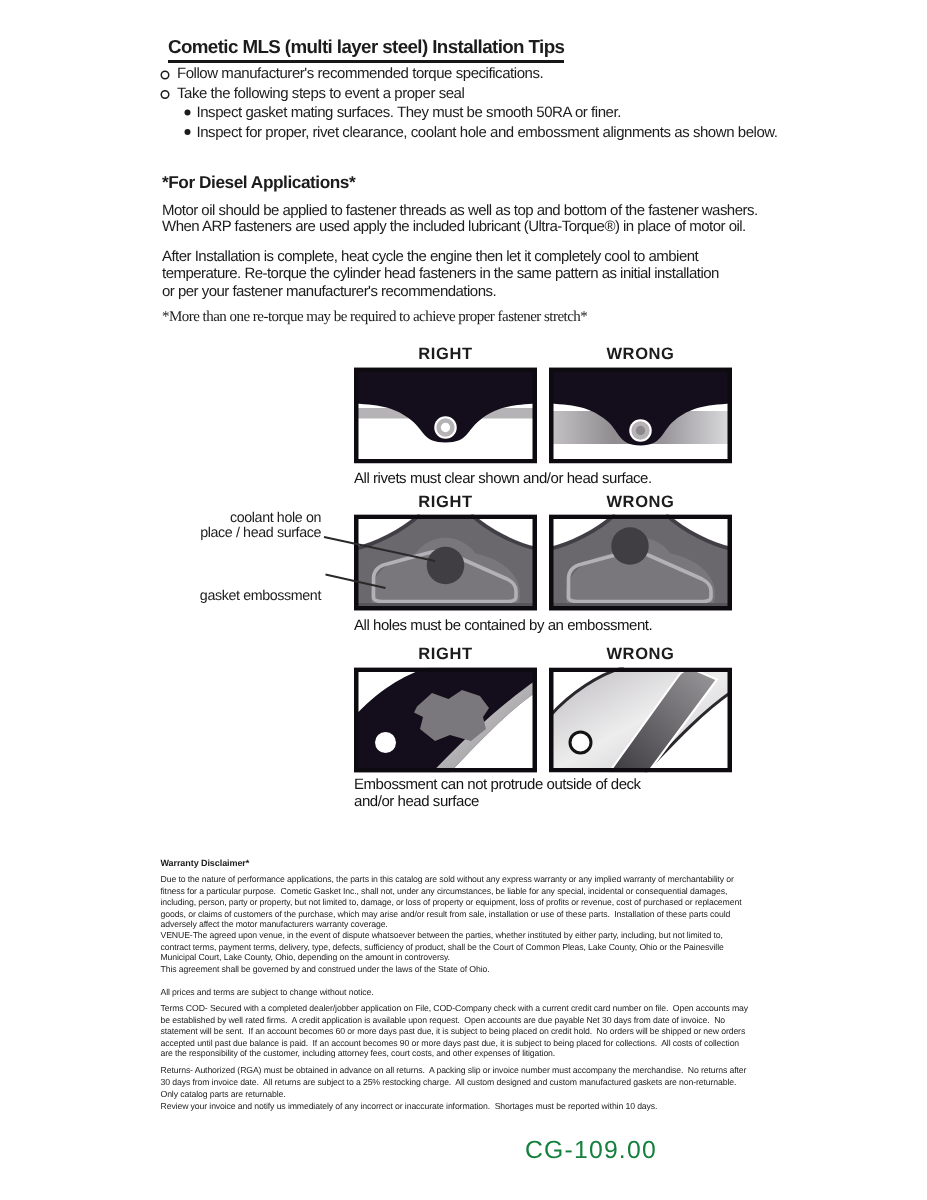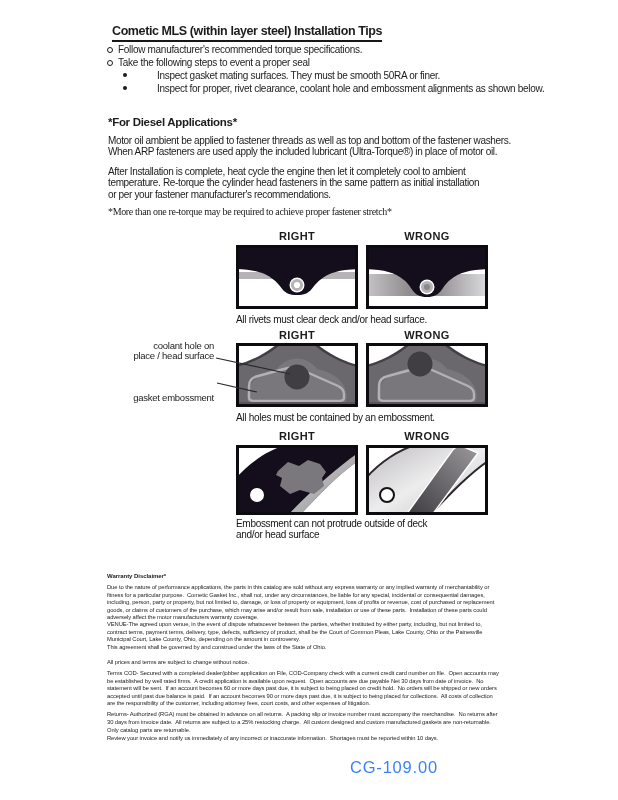--- a/index.html
+++ b/index.html
@@ -12,43 +12,43 @@
   .pre{white-space:pre;}
   
   .title{
     left:112px;top:24px;font-size:12.5px;font-weight:bold;letter-spacing:-0.4px;
     border-bottom:2px solid #171717;padding-bottom:2px;display:inline-block;
   }
   
   .bullets{left:107px;top:43px;font-size:10px;letter-spacing:-0.3px;}
   .brow{display:flex;align-items:flex-start;height:13px;line-height:13px;}
   .obullet{width:4px;height:4px;border:1px solid #1c1c1c;border-radius:50%;margin:4px 5px 0 0;flex:none;}
-  .sub{padding-left:16px;gap:26px;}
+  .sub{padding-left:16px;}
   .fbullet{width:4px;height:4px;background:#1c1c1c;border-radius:50%;margin:4px 4px 0 0;flex:none;}
   
   .h2{left:108px;top:116px;font-size:11.5px;font-weight:bold;letter-spacing:-0.3px;}
   .body-par{font-size:10px;letter-spacing:-0.35px;line-height:11.4px;}
   
   .dlabels{width:252px;display:flex;gap:8px;font-size:11px;font-weight:600;letter-spacing:0.4px;}
   .dlabels span{width:122px;text-align:center;}
   .dpanels{display:flex;gap:8px;}
   .dcaption{font-size:10px;letter-spacing:-0.3px;line-height:11px;color:#141414;}
   .callout{font-size:9.5px;line-height:10px;letter-spacing:-0.25px;text-align:right;width:110px;}
   .overlay{left:0;top:0;pointer-events:none;}
   
   .fineprint{font-size:5.8px;letter-spacing:-0.08px;line-height:7.5px;color:#232323;}
   .fp-head{font-size:6px;font-weight:bold;letter-spacing:-0.05px;}
-  .docnum{left:350px;top:758px;font-size:16.5px;letter-spacing:0.8px;color:#3b82f6;}
+  .docnum{left:350px;top:758px;font-size:16.5px;letter-spacing:0.8px;color:#15803d;}
 </style>
 </head>
 <body>
 
 <div class="page">
 
-  <div class="abs title">Cometic MLS (within layer steel) Installation Tips</div>
+  <div class="abs title">Cometic MLS (multi layer steel) Installation Tips</div>
 
   <div class="abs bullets">
     <div class="brow">
       <span class="obullet"></span>
       <span>Follow manufacturer's recommended torque specifications.</span>
     </div>
     <div class="brow">
       <span class="obullet"></span>
       <span>Take the following steps to event a proper seal</span>
     </div>
@@ -56,21 +56,21 @@
       <span class="fbullet"></span>
       <span>Inspect gasket mating surfaces.  They must be smooth 50RA or finer.</span>
     </div>
     <div class="brow sub">
       <span class="fbullet"></span>
       <span>Inspect for proper, rivet clearance, coolant hole and embossment alignments as shown below.</span>
     </div>
   </div>
 
   <div class="abs h2">*For Diesel Applications*</div>
-  <div class="abs body-par pre" style="left:108px;top:135px;">Motor oil ambient be applied to fastener threads as well as top and bottom of the fastener washers.
+  <div class="abs body-par pre" style="left:108px;top:135px;">Motor oil should be applied to fastener threads as well as top and bottom of the fastener washers.
 When ARP fasteners are used apply the included lubricant (Ultra-Torque®) in place of motor oil.</div>
   <div class="abs body-par pre" style="left:108px;top:166px;">After Installation is complete, heat cycle the engine then let it completely cool to ambient
 temperature. Re-torque the cylinder head fasteners in the same pattern as initial installation
 or per your fastener manufacturer's recommendations.</div>
   <div class="abs body-par pre" style="left:108px;top:206px;font-family:Liberation Serif, serif;">*More than one re-torque may be required to achieve proper fastener stretch*</div>
 
   <div class="abs dlabels" style="left:236px;top:230px;">
     <span>RIGHT</span>
     <span>WRONG</span>
   </div>
@@ -93,21 +93,21 @@
         </linearGradient>
       </defs>
       <rect x="0" y="0" width="122" height="64" fill="#ffffff"></rect>
       <rect x="0" y="29" width="122" height="22" fill="url(#g1)"></rect>
       <path d="M0,0 H122 V24 C103,25 94,27 84,35 C75,42 76,52 61,52 C46,52 47,42 38,35 C28,27 19,25 0,24 Z" fill="#140e1c"></path>
       <circle cx="61" cy="42" r="7.5" fill="#ffffff"></circle>
       <circle cx="61" cy="42" r="4.6" fill="#8b898c" stroke="#b5b3b6" stroke-width="3"></circle>
       <rect x="1.5" y="1.5" width="119" height="61" fill="none" stroke="#0d0b10" stroke-width="3"></rect>
     </svg>
   </div>
-  <div class="abs dcaption" style="left:236px;top:314px;">All rivets must clear deck and/or head surface.</div>
+  <div class="abs dcaption" style="left:236px;top:314px;">All rivets must clear shown and/or head surface.</div>
 
   <div class="abs dlabels" style="left:236px;top:329px;">
     <span>RIGHT</span>
     <span>WRONG</span>
   </div>
   <div class="abs callout pre" style="left:104px;top:341px;">coolant hole on
 place / head surface</div>
   <div class="abs callout pre" style="left:104px;top:377px;margin-top:16px;">gasket embossment</div>
   <div class="abs dpanels" style="left:236px;top:343px;">
     <svg width="122" height="64" viewBox="0 0 122 64">

